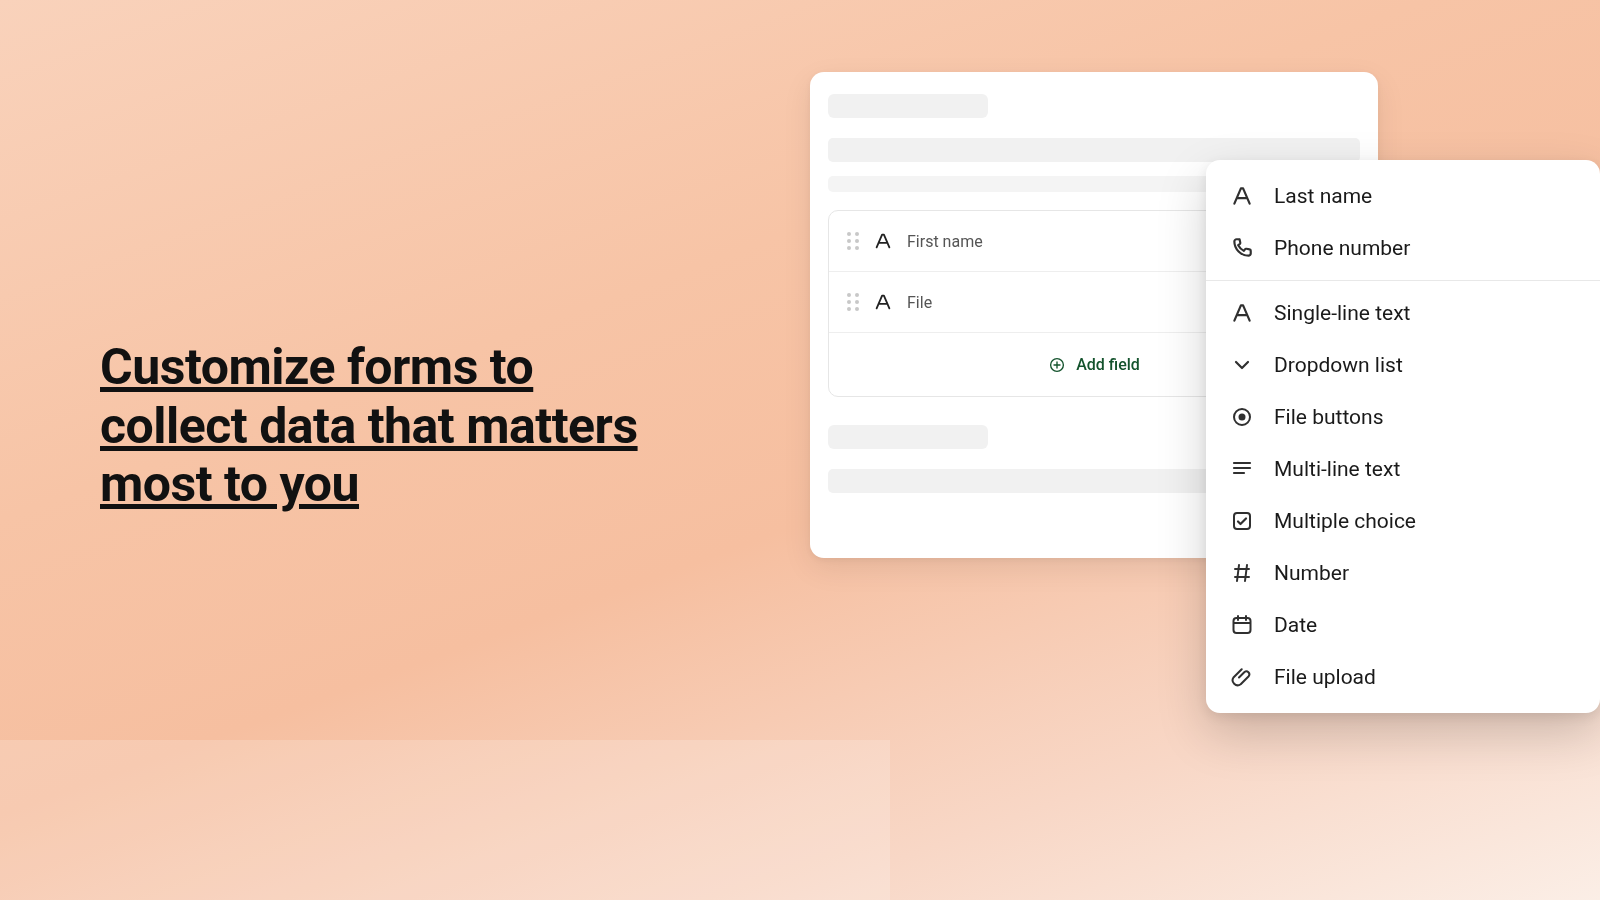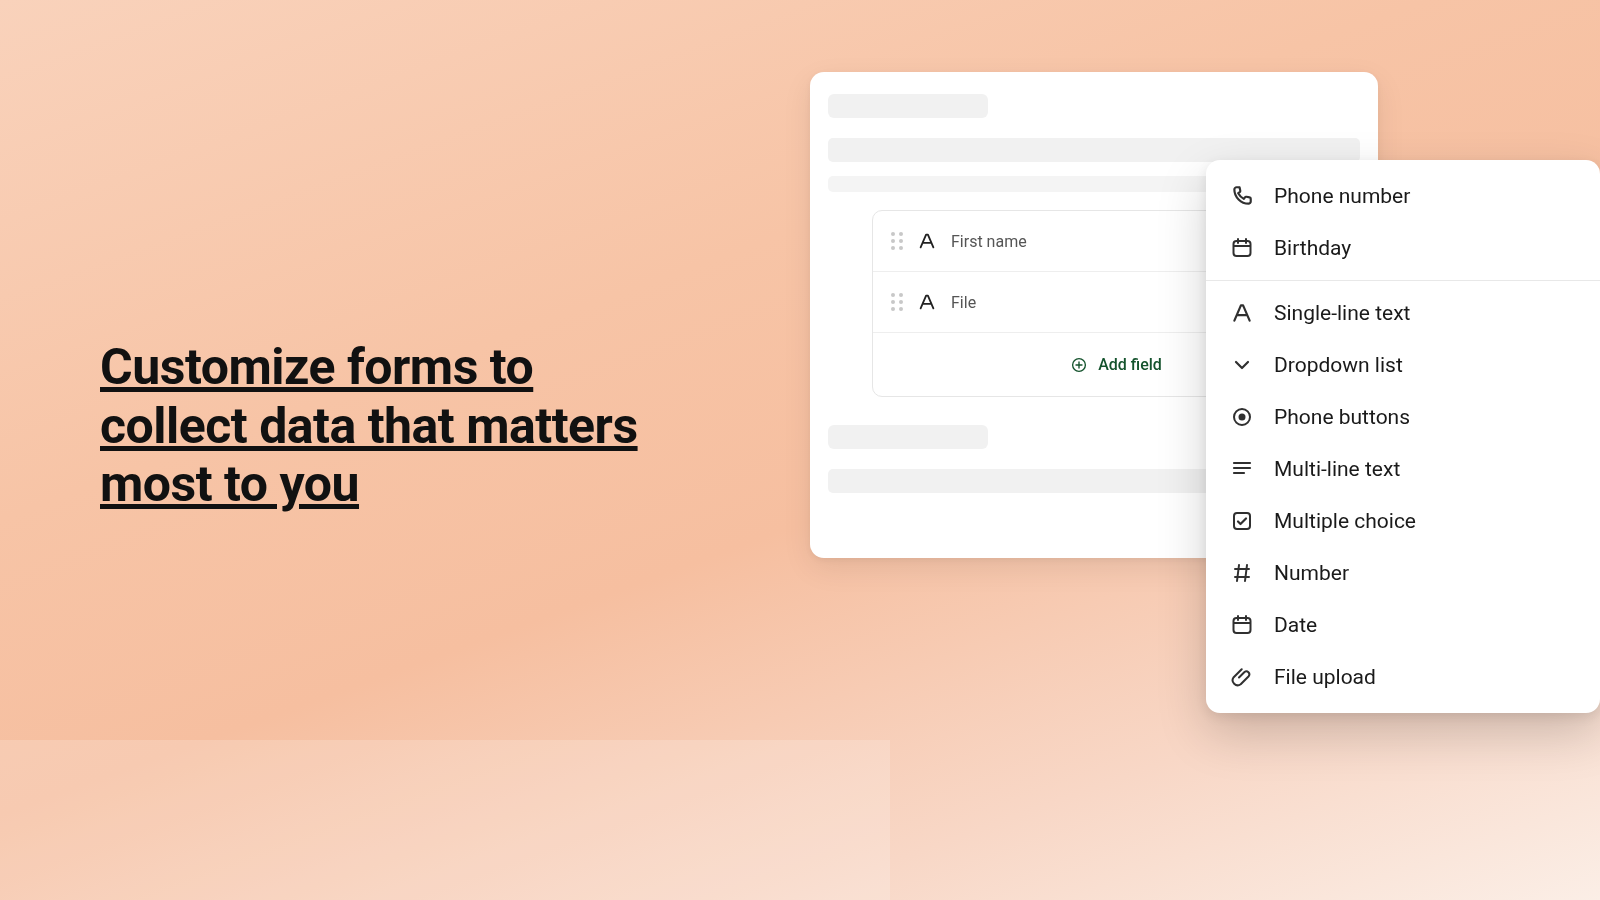--- a/index.html
+++ b/index.html
@@ -44,21 +44,20 @@
     padding: 22px 18px 22px 18px;
   }
   .ph { background: #f1f1f1; border-radius: 6px; }
   .ph-title { width: 160px; height: 24px; margin-bottom: 20px; }
   .ph-line1 { width: 100%; height: 24px; border-radius: 5px; margin-bottom: 14px; }
   .ph-line2 { width: 100%; height: 16px; border-radius: 5px; margin-bottom: 18px; background:#f4f4f4;}
   .fields-box {
     border: 1px solid #e6e6e6;
     border-radius: 10px;
     overflow: hidden;
-    margin-left: 44px;
   }
   .field-row {
     display: flex;
     align-items: center;
     gap: 14px;
     padding: 20px 18px;
     border-bottom: 1px solid #eee;
     font-size: 16px;
     color: #555;
   }
@@ -201,50 +200,50 @@
       </div>
     </div>
 
     <div class="ph ph-footer1"></div>
     <div class="ph ph-footer2"></div>
   </div>
 
   <div class="popover">
     <div class="menu-item">
       <svg class="menu-icon" viewBox="0 0 22 22">
+          <use href="#ic-text"></use>
+        </svg>
+      <span>Last name</span>
+    </div>
+    <div class="menu-item">
+      <svg class="menu-icon" viewBox="0 0 22 22">
           <use href="#ic-phone"></use>
         </svg>
       <span>Phone number</span>
-    </div>
-    <div class="menu-item">
-      <svg class="menu-icon" viewBox="0 0 24 24">
-          <use href="#ic-date"></use>
-        </svg>
-      <span>Birthday</span>
     </div>
 
     <div class="divider"></div>
 
     <div class="menu-item">
       <svg class="menu-icon" viewBox="0 0 22 22">
           <use href="#ic-text"></use>
         </svg>
       <span>Single-line text</span>
     </div>
     <div class="menu-item">
       <svg class="menu-icon" viewBox="0 0 24 24">
           <use href="#ic-chevron"></use>
         </svg>
       <span>Dropdown list</span>
     </div>
     <div class="menu-item">
       <svg class="menu-icon" viewBox="0 0 24 24">
           <use href="#ic-radio"></use>
         </svg>
-      <span>Phone buttons</span>
+      <span>File buttons</span>
     </div>
     <div class="menu-item">
       <svg class="menu-icon" viewBox="0 0 24 24">
           <use href="#ic-multiline"></use>
         </svg>
       <span>Multi-line text</span>
     </div>
     <div class="menu-item">
       <svg class="menu-icon" viewBox="0 0 24 24">
           <use href="#ic-checkbox"></use>

